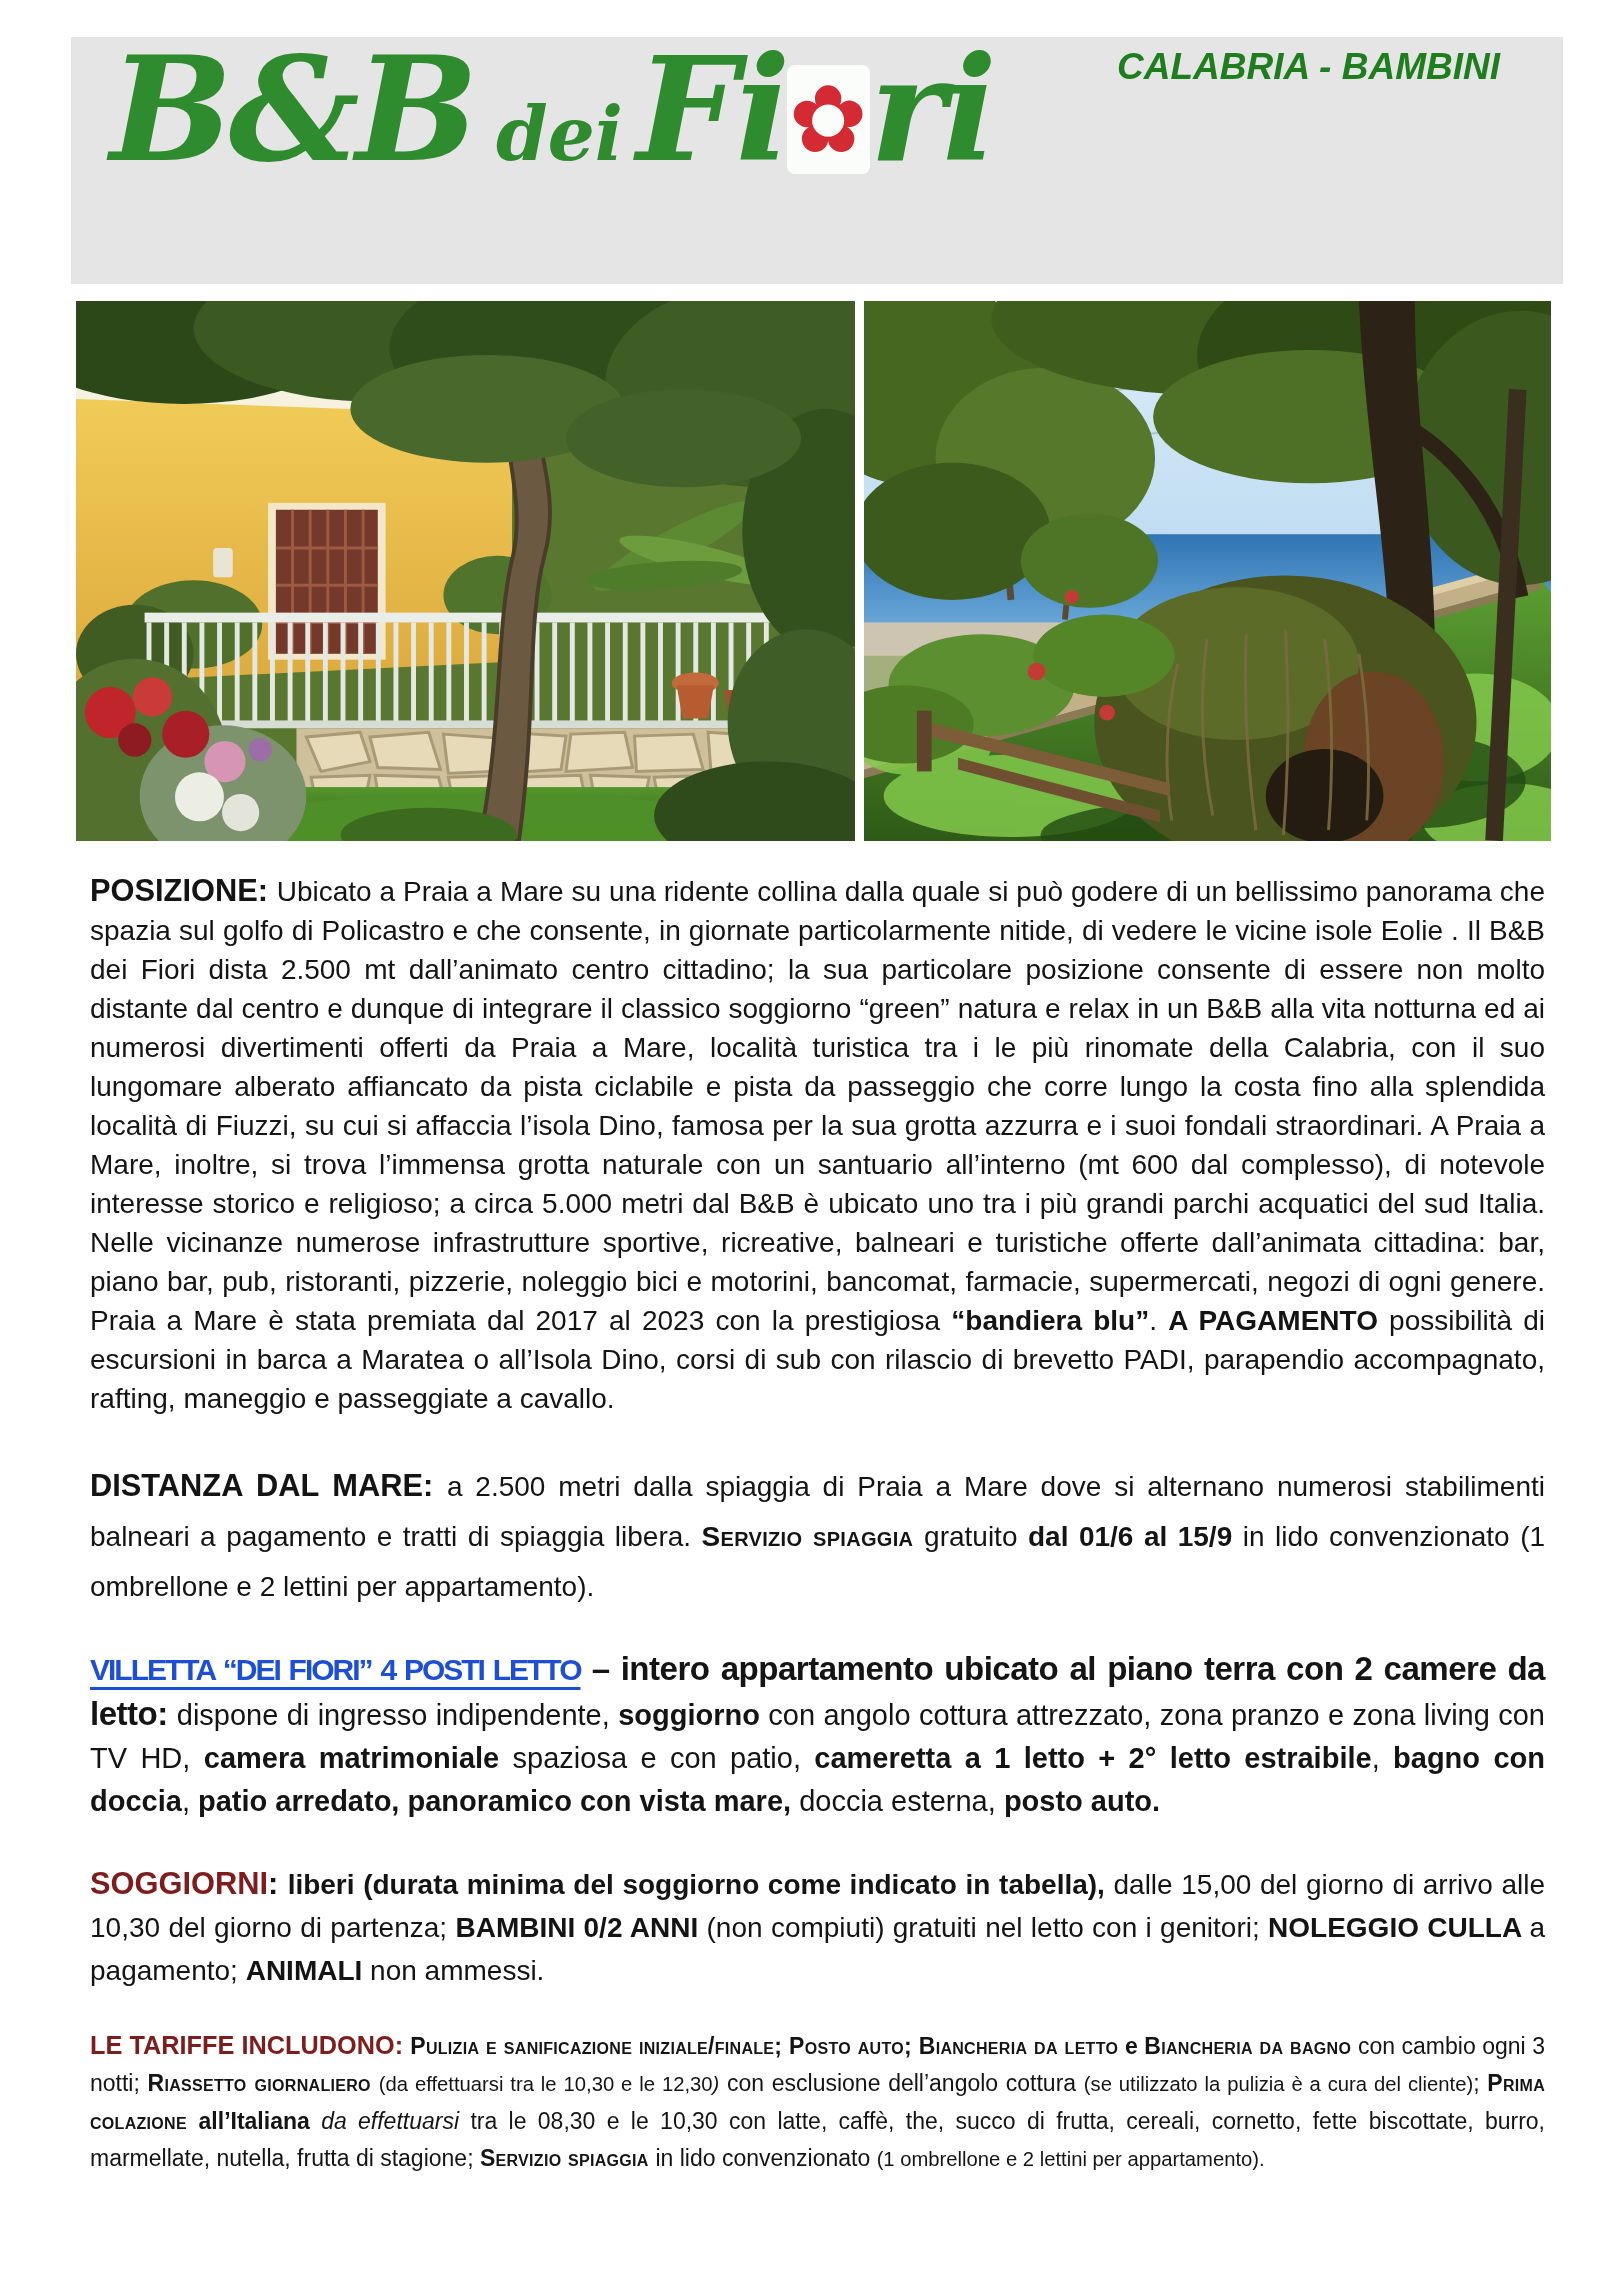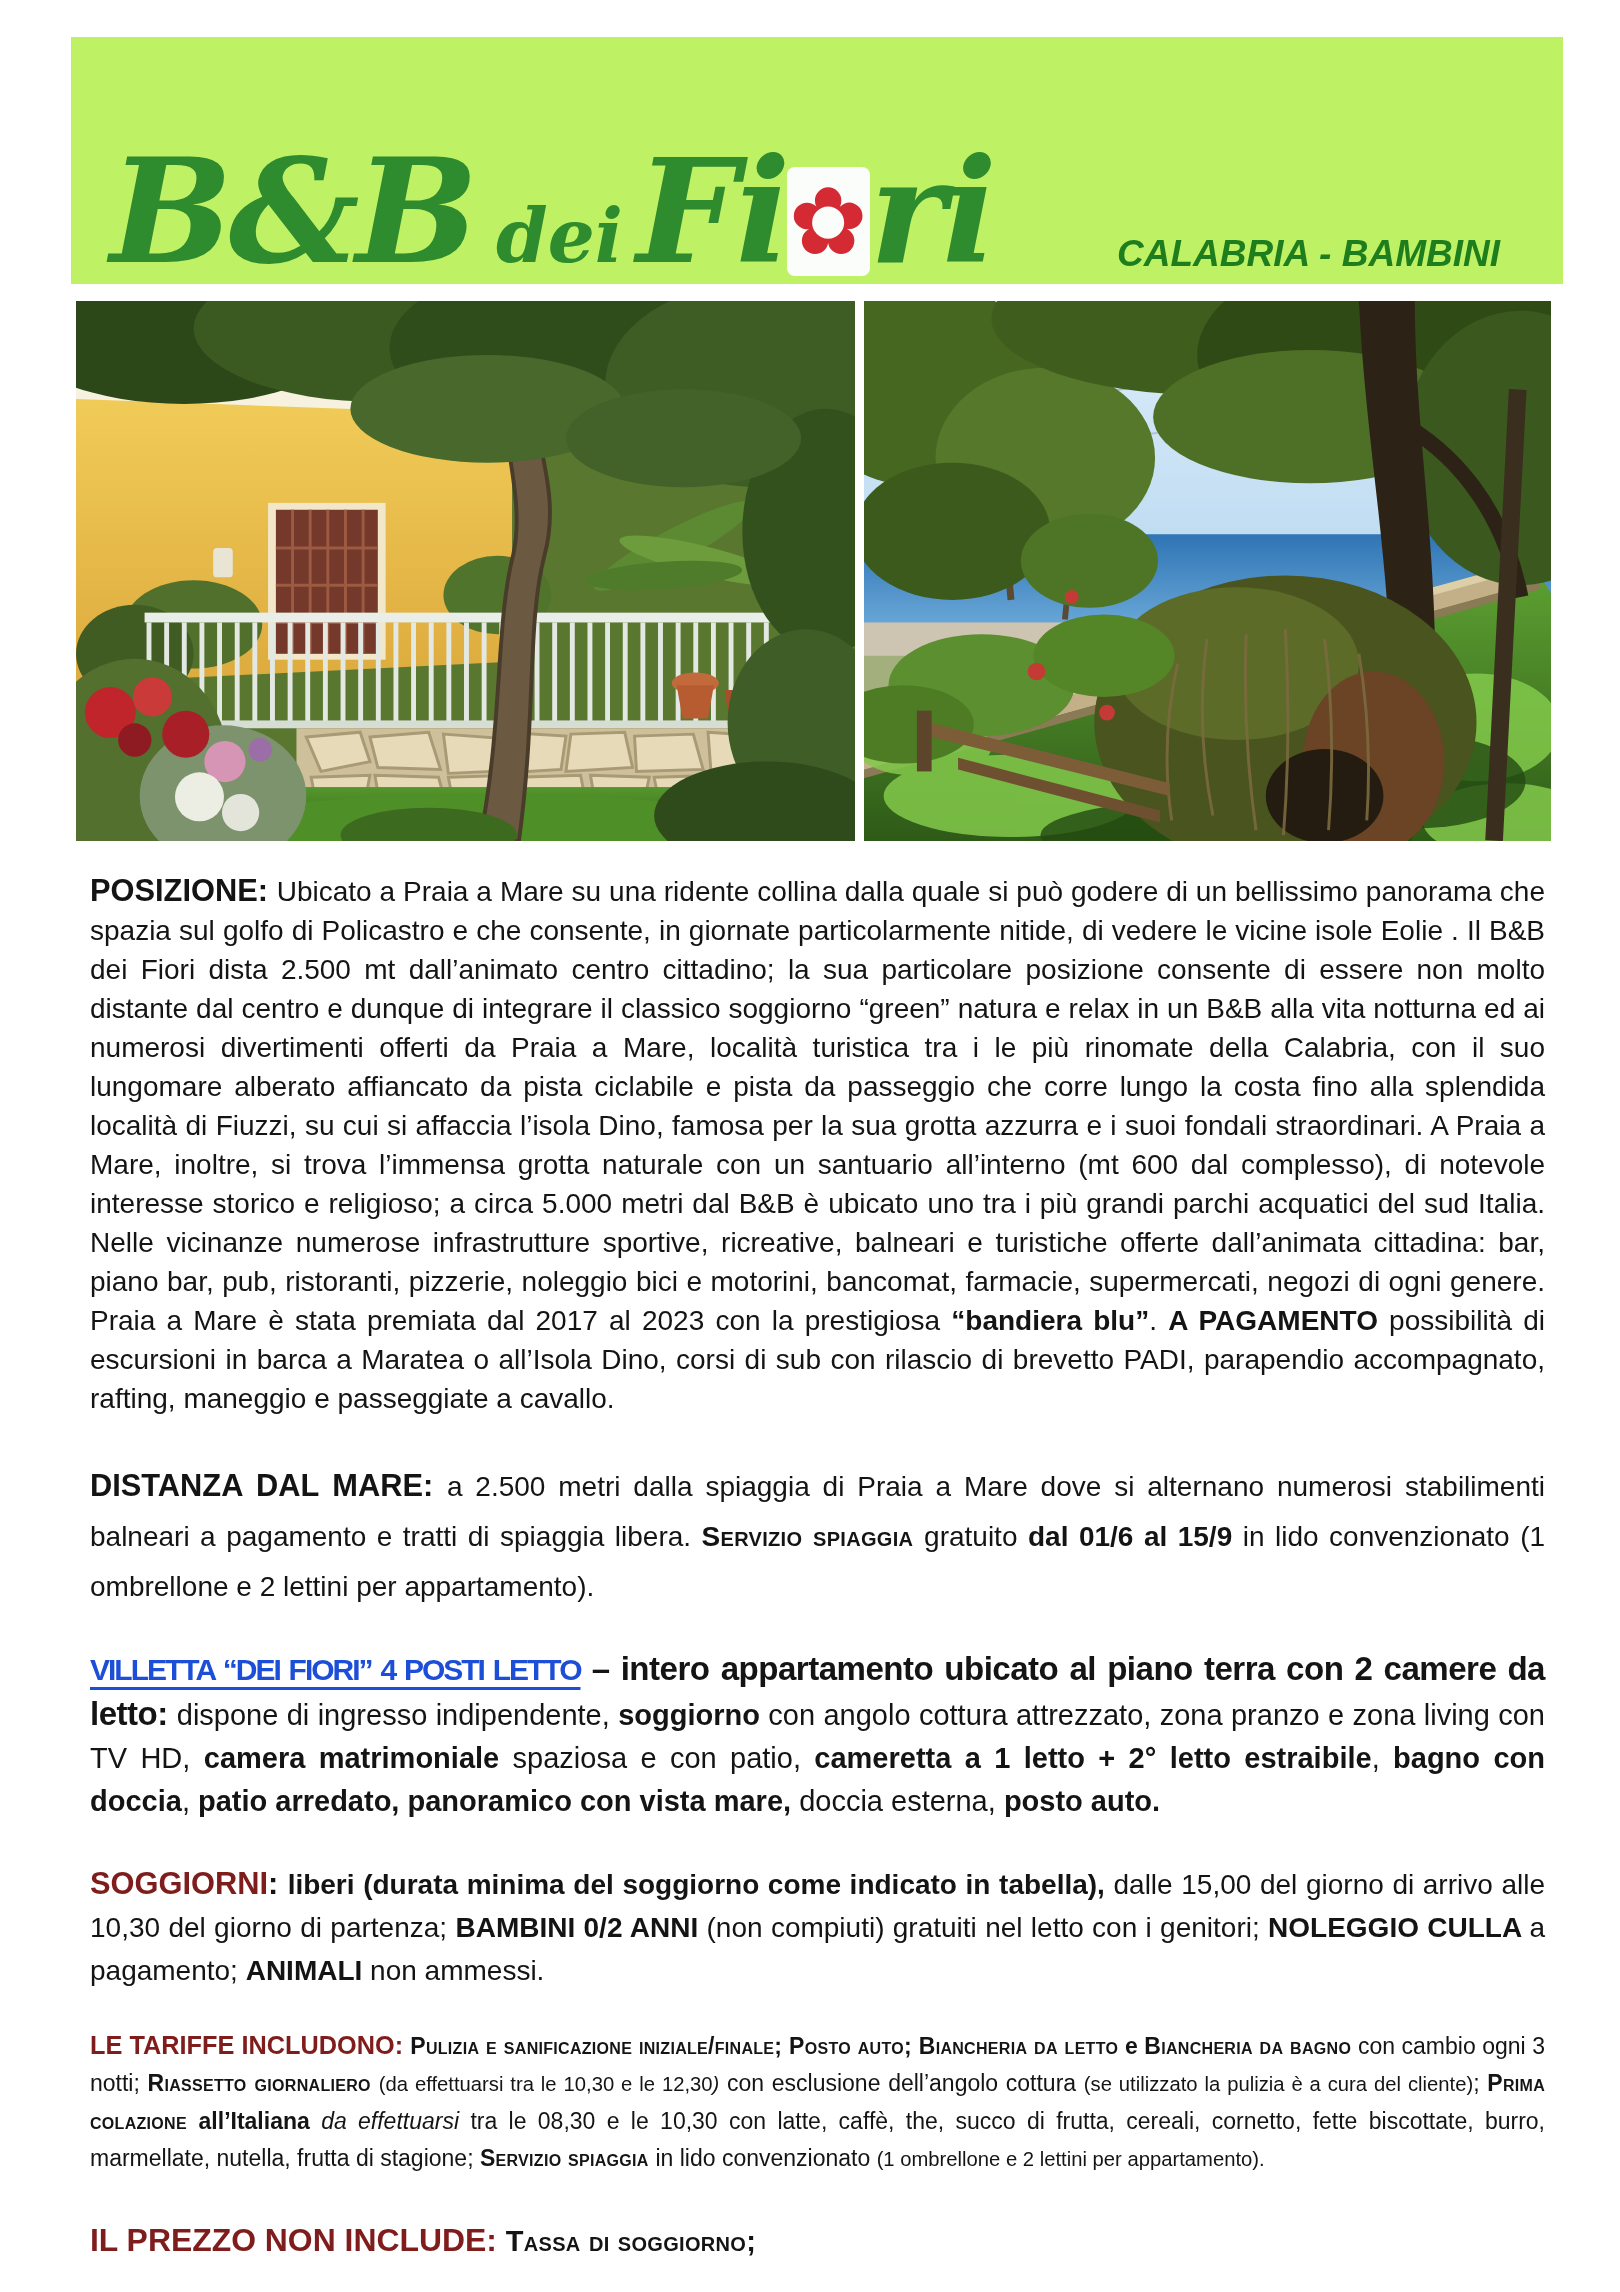--- a/index.html
+++ b/index.html
@@ -1,21 +1,21 @@
 <!DOCTYPE html>
 <html><head>
 <meta charset="utf-8">
 <style>
   html,body{margin:0;padding:0;background:#ffffff;}
   .page{position:relative;width:1620px;height:2293px;background:#ffffff;overflow:hidden;
         font-family:"Liberation Sans",sans-serif;color:#141414;}
 
   
   .header{position:absolute;left:71px;top:37px;width:1492px;height:247px;
-          background:#bef264;display:flex;align-items:flex-end;}
+          background:#e5e5e5;display:flex;align-items:flex-start;}
   .logo{white-space:nowrap;line-height:1;padding-left:39px;}
   .logo span{vertical-align:baseline;}
   .logo-big{font-family:"DejaVu Serif",serif;font-style:italic;font-weight:700;
             font-size:145px;color:#2e8b2e;letter-spacing:-3.9px;}
   .logo-dei{font-family:"DejaVu Serif",serif;font-style:italic;font-weight:700;
             font-size:74px;color:#2e8b2e;margin:0 13.7px 0 21.6px;}
   .logo-flower{font-family:"DejaVu Sans",sans-serif;font-size:94px;color:#d42a33;
                background:#fbfdfa;border-radius:7.8px;padding:0 2px;position:relative;top:-7.8px;}
   .address{margin-left:auto;margin-right:63px;text-align:center;
            font-style:italic;font-weight:700;font-size:37px;color:#1e7e1e;line-height:1.62;}
@@ -266,17 +266,16 @@
       </g>
     </svg>
   </div>
 
   <main class="content">
     <p class="p-pos"><span class="r-b r-ld">POSIZIONE: </span><span>Ubicato a Praia a Mare su una ridente collina dalla quale si può godere di un bellissimo panorama che spazia sul golfo di Policastro e che consente, in giornate particolarmente nitide, di vedere le vicine isole Eolie . Il B&amp;B dei Fiori dista 2.500 mt dall’animato centro cittadino; la sua particolare posizione consente di essere non molto distante dal centro e dunque di integrare il classico soggiorno “green” natura e relax in un B&amp;B alla vita notturna ed ai numerosi divertimenti offerti da Praia a Mare,  località turistica tra i le più rinomate della Calabria, con il suo lungomare alberato affiancato da pista ciclabile e pista da passeggio che corre lungo la costa fino alla splendida località di Fiuzzi, su cui si affaccia l’isola Dino, famosa per la sua grotta azzurra e i suoi fondali straordinari. A Praia a Mare, inoltre, si trova l’immensa grotta naturale con un santuario all’interno (mt 600 dal complesso), di notevole interesse storico e religioso; a circa 5.000 metri dal B&amp;B è ubicato uno tra i più grandi parchi acquatici del sud Italia. Nelle vicinanze numerose infrastrutture sportive, ricreative, balneari e turistiche offerte dall’animata cittadina: bar, piano bar, pub, ristoranti, pizzerie, noleggio bici e motorini, bancomat, farmacie, supermercati, negozi di ogni genere. Praia a Mare è stata premiata dal 2017 al 2023 con la prestigiosa </span><span class="r-b">“bandiera blu”</span><span>.  </span><span class="r-b">A PAGAMENTO </span><span>possibilità di escursioni in barca a Maratea o all’Isola Dino, corsi di sub con rilascio di brevetto PADI, parapendio accompagnato, rafting, maneggio e passeggiate a cavallo.</span></p>
     <p class="p-dist"><span class="r-b r-ld">DISTANZA DAL MARE: </span><span>a 2.500 metri dalla spiaggia di Praia a Mare dove si alternano numerosi stabilimenti balneari a pagamento e tratti di spiaggia libera.  </span><span class="r-b r-sc">Servizio spiaggia </span><span>gratuito </span><span class="r-b">dal 01/6 al 15/9 </span><span>in lido convenzionato (1 ombrellone e 2 lettini per appartamento).</span></p>
     <p class="p-vill"><span class="r-h">VILLETTA “DEI FIORI” 4 POSTI LETTO</span><span class="r-b r-lg"> – </span><span class="r-b r-lg">intero appartamento ubicato al piano terra con 2 camere da letto: </span><span>dispone di ingresso indipendente, </span><span class="r-b">soggiorno</span><span> con angolo cottura attrezzato, zona pranzo e zona living con TV HD, </span><span class="r-b">camera matrimoniale</span><span> spaziosa e con patio, </span><span class="r-b">cameretta a 1 letto + 2° letto estraibile</span><span>, </span><span class="r-b">bagno con doccia</span><span>, </span><span class="r-b">patio arredato, panoramico con vista mare,</span><span> doccia esterna, </span><span class="r-b">posto auto.</span></p>
     <p class="p-sogg"><span class="r-b r-g r-ld">SOGGIORNI</span><span class="r-b r-ld">: </span><span class="r-b">liberi (durata minima del soggiorno come indicato in tabella), </span><span>dalle 15,00 del giorno di arrivo alle 10,30 del giorno di partenza; </span><span class="r-b">BAMBINI 0/2 ANNI </span><span>(non compiuti)  gratuiti nel letto con i genitori; </span><span class="r-b">NOLEGGIO CULLA </span><span> a pagamento; </span><span class="r-b">ANIMALI </span><span>non ammessi.</span></p>
     <p class="p-tar"><span class="r-b r-g r-ld">LE TARIFFE INCLUDONO: </span><span class="r-b r-sc">Pulizia e sanificazione iniziale/finale; Posto auto; Biancheria da letto </span><span class="r-b">e  </span><span class="r-b r-sc">Biancheria da bagno </span><span>con cambio ogni 3 notti; </span><span class="r-b r-sc">Riassetto giornaliero </span><span class="r-sm">(da effettuarsi tra le 10,30 e le 12,30</span><span class="r-i r-sm">)</span><span> con esclusione dell’angolo cottura </span><span class="r-sm">(se utilizzato la pulizia è a cura del cliente)</span><span>; </span><span class="r-b r-sc">Prima colazione </span><span class="r-b">all’Italiana </span><span class="r-i">da effettuarsi </span><span>tra le 08,30 e le 10,30 con latte, caffè, the, succo di frutta, cereali, cornetto,  fette biscottate, burro, marmellate, nutella, frutta di stagione; </span><span class="r-b r-sc">Servizio spiaggia </span><span>in lido convenzionato </span><span class="r-sm">(1 ombrellone e 2 lettini per appartamento).</span></p>
-    <p class="p-prez"><span class="r-b r-g r-ld">IL PREZZO NON INCLUDE: </span><span class="r-b r-sc">Tassa di soggiorno;</span></p>
   </main>
 
 </div>
 
 
 </body></html>

